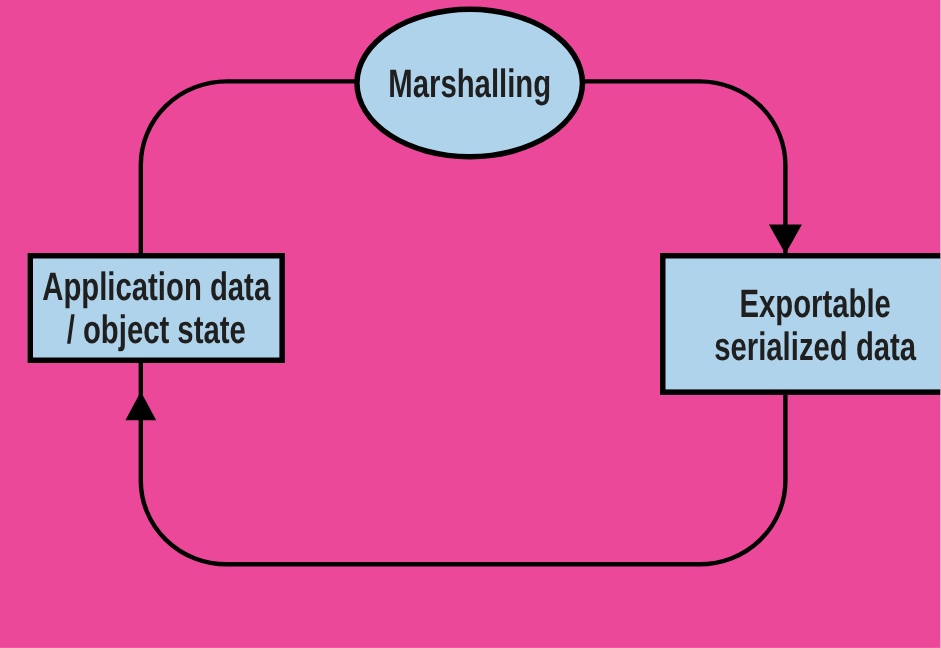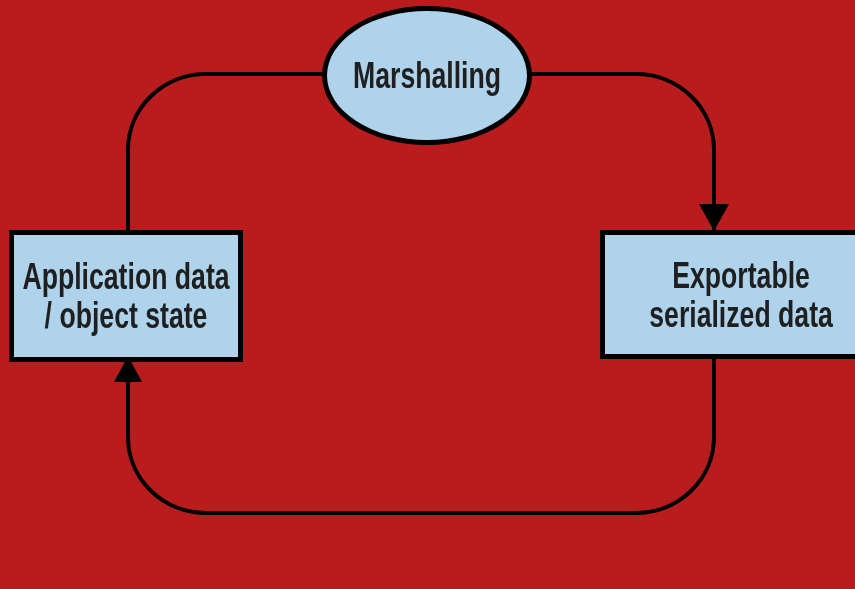--- a/index.html
+++ b/index.html
@@ -5,21 +5,21 @@
   html, body {
     margin: 0;
     padding: 0;
     background: #ffffff;
     font-family: "Liberation Sans", sans-serif;
   }
   .canvas {
     position: relative;
     width: 855px;
     height: 589px;
-    background: #b91c1c;
+    background: #ec4899;
     overflow: hidden;
   }
   .connector-layer {
     position: absolute;
     left: 0;
     top: 0;
     z-index: 1;
   }
   .node {
     position: absolute;
@@ -30,21 +30,21 @@
     display: flex;
     align-items: center;
     justify-content: center;
     text-align: center;
   }
   .node.ellipse {
     border-radius: 50%;
   }
   .node-marshalling   { left: 322px; top: 6px;   width: 210px; height: 139px; }
   .node-unmarshalling { left: 322px; top: 438px; width: 210px; height: 140px; }
-  .node-application   { left: 9px;   top: 230px; width: 234px; height: 132px; }
+  .node-application   { left: 25px;   top: 230px; width: 234px; height: 100px; }
   .node-exportable    { left: 600px; top: 230px; width: 282px; height: 129px; }
   .label {
     color: #1F1F1F;
     font-size: 36px;
     font-weight: bold;
     line-height: 39px;
     white-space: nowrap;
     transform: scaleX(0.74);
     transform-origin: center center;
   }

